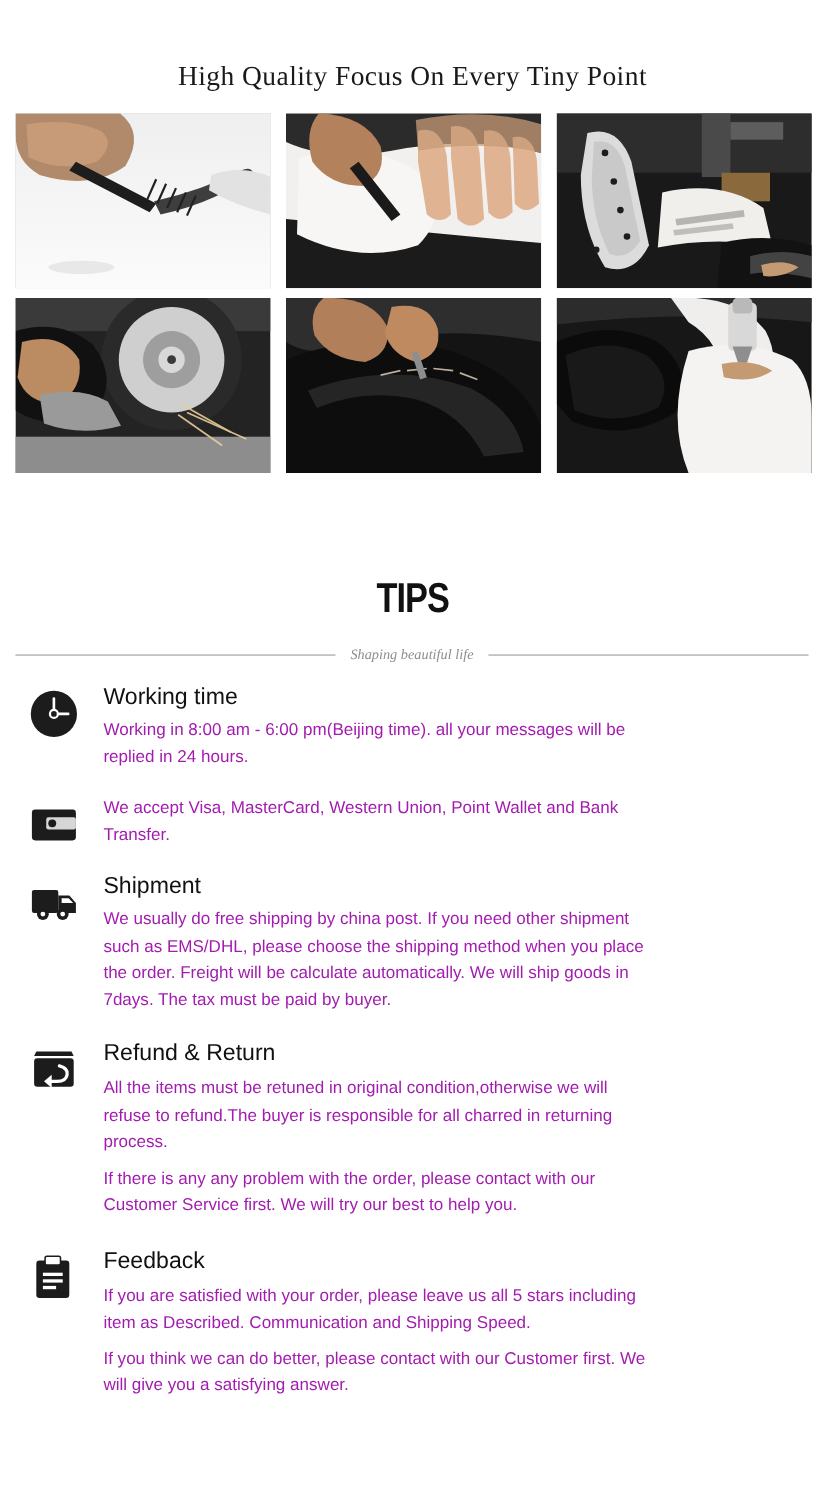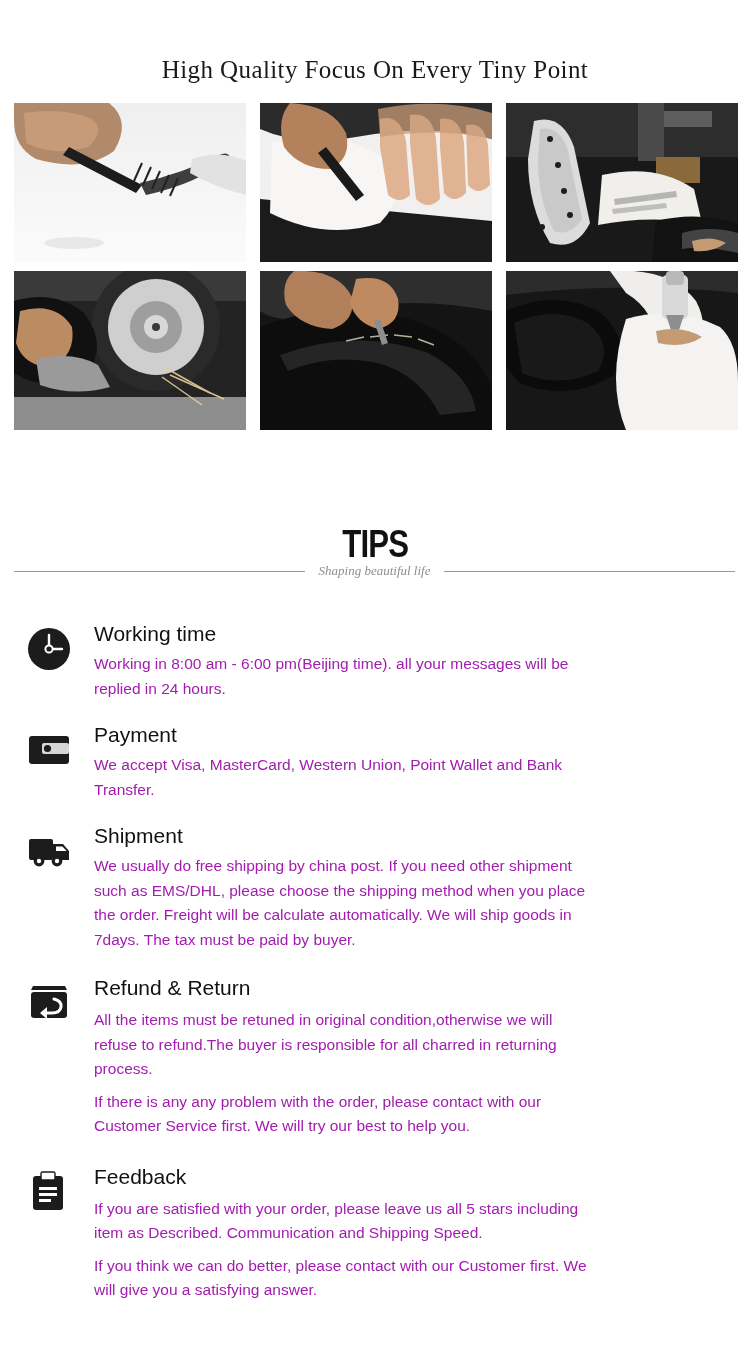--- a/index.html
+++ b/index.html
@@ -57,21 +57,21 @@
     letter-spacing:-1px;
     color:#111;
     line-height:1;
     transform:scaleX(.82);
     display:inline-block;
   }
   .tips-sub-row{
     display:flex;
     align-items:center;
     justify-content:center;
-    margin-top:0;
+    margin-top:24px;
     width:721px;
     margin-left:14px;
   }
   .tips-rule{
     flex:1 1 auto;
     height:1px;
     background:#9b9b9b;
   }
   .tips-sub{
     font-family:"Liberation Serif", serif;
@@ -285,21 +285,20 @@
     </div>
 
     <div class="tip tip-payment">
       <div class="tip-icon">
         <svg width="46" height="46" viewBox="0 0 46 46">
           <rect x="3" y="9" width="40" height="28" rx="3" fill="#1c1c1c"></rect>
           <rect x="16" y="16" width="27" height="11" rx="2" fill="#d6d6d6"></rect>
           <circle cx="21.5" cy="21.5" r="3.6" fill="#1c1c1c"></circle>
         </svg>
       </div>
-      <div class="tip-title">Payment</div>
       <p class="tip-p">We accept Visa, MasterCard, Western Union, Point Wallet and Bank Transfer.</p>
     </div>
 
     <div class="tip tip-shipment">
       <div class="tip-icon">
         <svg width="46" height="46" viewBox="0 0 46 46">
           <rect x="3" y="11" width="24" height="21" rx="2" fill="#1c1c1c"></rect>
           <path d="M27 16 L37 16 L43 23 L43 32 L27 32 Z" fill="#1c1c1c"></path>
           <path d="M30 18.5 L36.4 18.5 L40.6 23 L30 23 Z" fill="#ffffff"></path>
           <circle cx="13" cy="33" r="5.4" fill="#1c1c1c"></circle>

